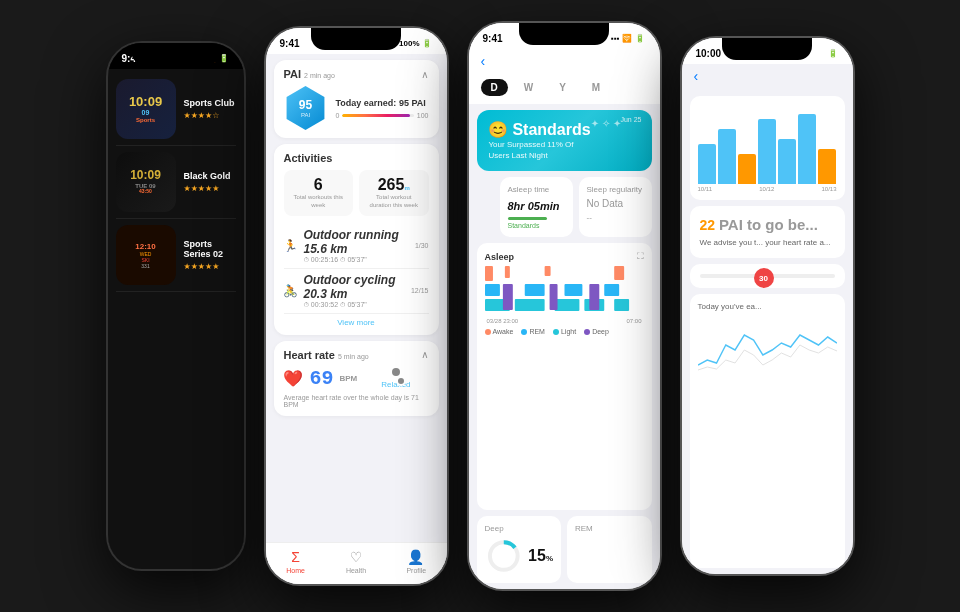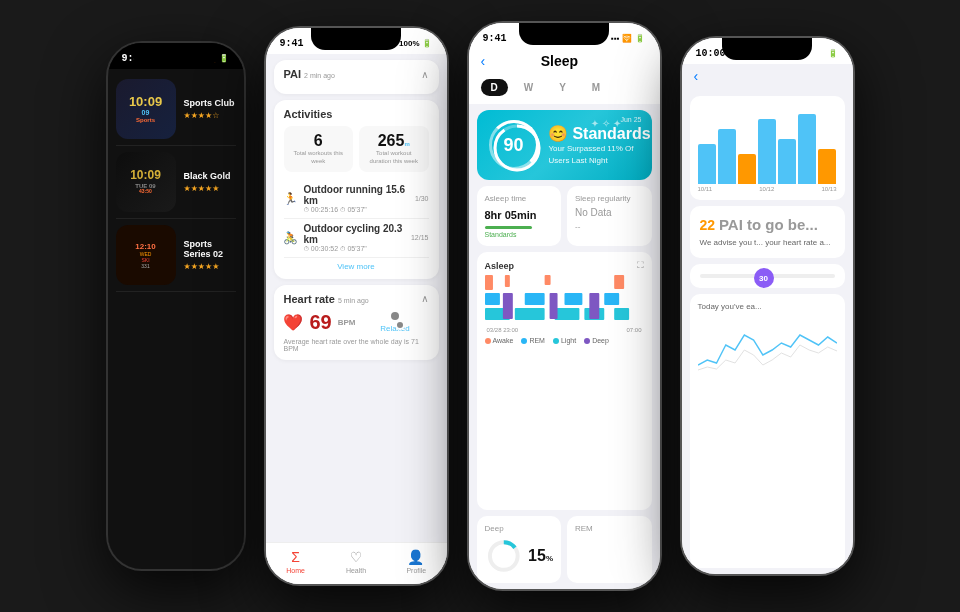--- a/index.html
+++ b/index.html
@@ -61,21 +61,21 @@
       justify-content: space-between;
       align-items: center;
       padding: 6px 14px 2px;
       font-size: 9px;
       font-weight: 600;
       height: 26px;
     }
     .status-bar-dark { color: #fff; background: #000; }
     .status-bar-white { color: #000; background: #fff; }
 
-    .status-time { font-size: 10px; font-weight: 700; font-family: Liberation Mono, monospace; }
+    .status-time { font-size: 10px; font-weight: 700; }
     .status-icons { display: flex; gap: 3px; align-items: center; font-size: 8px; }
 
     
     .phone1 {
       width: 140px;
       height: 530px;
     }
     .phone1-screen {
       background: #111;
       height: 100%;
@@ -228,32 +228,32 @@
 
     .activity-row {
       display: flex;
       align-items: center;
       padding: 4px 0;
       border-bottom: 1px solid #f0f0f0;
       gap: 5px;
     }
     .activity-icon { font-size: 12px; flex-shrink: 0; }
     .activity-details { flex: 1; }
-    .act-name { font-size: 10px; font-weight: 600; color: #333; }
+    .act-name { font-size: 12px; font-weight: 600; color: #333; font-style: italic; }
     .act-time { font-size: 7px; color: #999; }
     .act-count { font-size: 7px; color: #999; }
 
     .view-more { text-align: center; font-size: 8px; color: #4fc3f7; padding-top: 4px; }
 
     .hr-section {
       display: flex;
       align-items: center;
       gap: 6px;
     }
-    .hr-num { font-size: 20px; font-weight: 700; color: #b91c1c; }
+    .hr-num { font-size: 20px; font-weight: 700; color: #3b82f6; font-family: Liberation Mono, monospace; }
     .hr-unit { font-size: 8px; color: #999; font-weight: 600; }
     .hr-status { font-size: 8px; color: #4fc3f7; }
     .hr-bar {
       flex: 1;
       height: 6px;
       border-radius: 3px;
       background: linear-gradient(90deg, #64b5f6, #4fc3f7, #81c784, #ffb74d, #ef5350);
       position: relative;
     }
     .hr-indicator {
@@ -372,20 +372,21 @@
       color: #fff;
       display: flex;
       align-items: center;
       gap: 4px;
     }
     .sleep-desc { font-size: 8px; color: rgba(255,255,255,0.9); line-height: 1.4; }
 
     .sleep-metrics {
       display: flex;
       gap: 6px;
+      margin-left: 23px;
     }
     .sleep-metric {
       flex: 1;
       background: #fff;
       border-radius: 10px;
       padding: 8px;
     }
     .metric-label { font-size: 8px; color: #999; margin-bottom: 4px; }
     .metric-value { font-size: 13px; font-weight: 700; color: #111; }
     .metric-value span { font-size: 9px; }
@@ -621,20 +622,40 @@
       </div>
 
       <div class="zepp-content">
 
         <div class="zepp-card">
           <div class="card-header">
             <span class="card-title">PAI
               <span style="font-size:7px; color:#999; font-weight:400;">2 min ago</span>
             </span>
             <span class="card-chevron">∧</span>
+          </div>
+          <div class="pai-section">
+            <div class="pai-hexagon">
+              <span class="pai-num">95</span>
+              <span class="pai-label">PAI</span>
+            </div>
+            <div class="pai-right">
+              <div class="pai-earned">
+                <span>Today earned:</span>
+                <span>95</span>
+                <span>PAI</span>
+              </div>
+              <div class="pai-bar-wrap">
+                <span>0</span>
+                <div class="pai-bar">
+                  <div class="pai-bar-fill" style="width:95%"></div>
+                </div>
+                <span>100</span>
+              </div>
+            </div>
           </div>
         </div>
 
         <div class="zepp-card">
           <div class="card-header">
             <span class="card-title">Activities</span>
           </div>
           <div class="activities-grid">
             <div class="activity-stat">
               <div class="act-num">6</div>
@@ -715,59 +736,51 @@
       <div class="status-bar status-bar-white">
         <span class="status-time">9:41</span>
         <div class="status-icons">
           <span>▪▪▪</span>
           <span>🛜</span>
           <span>🔋</span>
         </div>
       </div>
       <div class="sleep-header">
         <span class="back-arrow">‹</span>
-        <span class="sleep-title">Sleep</span>
         <span style="width:14px;"></span>
       </div>
       <div class="period-tabs">
         <div class="period-tab active">D</div>
         <div class="period-tab inactive">W</div>
         <div class="period-tab inactive">Y</div>
         <div class="period-tab inactive">M</div>
       </div>
 
       <div class="sleep-content">
 
         <div class="sleep-score-card">
           <span class="sparkle">✦ ✧ ✦</span>
           <span class="sleep-date">Jun 25</span>
-          <div class="sleep-circle">
-            <svg width="50" height="50" style="position:absolute;top:0;left:0;">
-              <circle cx="25" cy="25" r="22" fill="none" stroke="rgba(255,255,255,0.3)" stroke-width="3"></circle>
-              <circle cx="25" cy="25" r="22" fill="none" stroke="white" stroke-width="3" stroke-dasharray="138" stroke-dashoffset="14" transform="rotate(-90 25 25)"></circle>
-            </svg>
-            <span style="position:relative;z-index:1;">90</span>
-          </div>
           <div class="sleep-right">
             <div class="sleep-excellent">
               <span>😊</span>
               <span>Standards</span>
             </div>
             <div class="sleep-desc">
               <span>Your Surpassed 11% Of</span><br>
               <span>Users Last Night</span>
             </div>
           </div>
         </div>
 
         <div class="sleep-metrics">
           <div class="sleep-metric">
             <div class="metric-label">Asleep time</div>
             <div class="metric-value">
-              <span style="font-size:11px; font-weight:700;">8hr 05min</span>
+              <span style="font-size:11px; font-weight:700;font-style:italic;">8hr 05min</span>
             </div>
             <div style="height:3px; background:#4CAF50; border-radius:2px; width:70%; margin-top:4px;"></div>
             <div class="metric-sub">Standards</div>
           </div>
           <div class="sleep-metric">
             <div class="metric-label">Sleep regularity</div>
             <div class="metric-nodata">No Data</div>
             <div style="font-size:8px; color:#999; margin-top:4px;">--</div>
           </div>
         </div>
@@ -899,21 +912,21 @@
         <div class="pai-info-card">
           <div class="pai-info-num">
             <span>22</span>
             <span style="font-size:15px; color:#999;">PAI to go be...</span>
           </div>
           <div class="pai-info-desc">We advise you t... your heart rate a...</div>
         </div>
 
         <div style="background:#fff; border-radius:10px; padding:10px; position:relative;">
           <div style="height:4px; background:#eee; border-radius:2px; position:relative;">
-            <div style="position:absolute; left:40%; top:-6px; width:20px; height:20px; background:#8b5cf6; border-radius:50%; display:flex; align-items:center; justify-content:center; color:#fff; font-size:8px; font-weight:700;">30</div>
+            <div style="position:absolute; left:40%; top:-6px; width:20px; height:20px; background:#ef4444; border-radius:50%; display:flex; align-items:center; justify-content:center; color:#fff; font-size:8px; font-weight:700;">30</div>
           </div>
         </div>
 
         <div class="pai-graph-card">
           <div style="font-size:8px; color:#666; margin-bottom:4px;">Today you've ea...</div>
           <svg class="sparkline" viewBox="0 0 150 60" preserveAspectRatio="none">
             <polyline points="0,50 10,45 20,48 30,30 40,35 50,20 60,25 70,40 80,35 90,28 100,32 110,20 120,25 130,30 140,22 150,28" fill="none" stroke="#4fc3f7" stroke-width="1.5"></polyline>
             <polyline points="0,55 10,52 20,54 30,45 40,48 50,35 60,40 70,50 80,45 90,38 100,42 110,30 120,35 130,38 140,32 150,36" fill="none" stroke="#e0e0e0" stroke-width="1"></polyline>
           </svg>
         </div>

